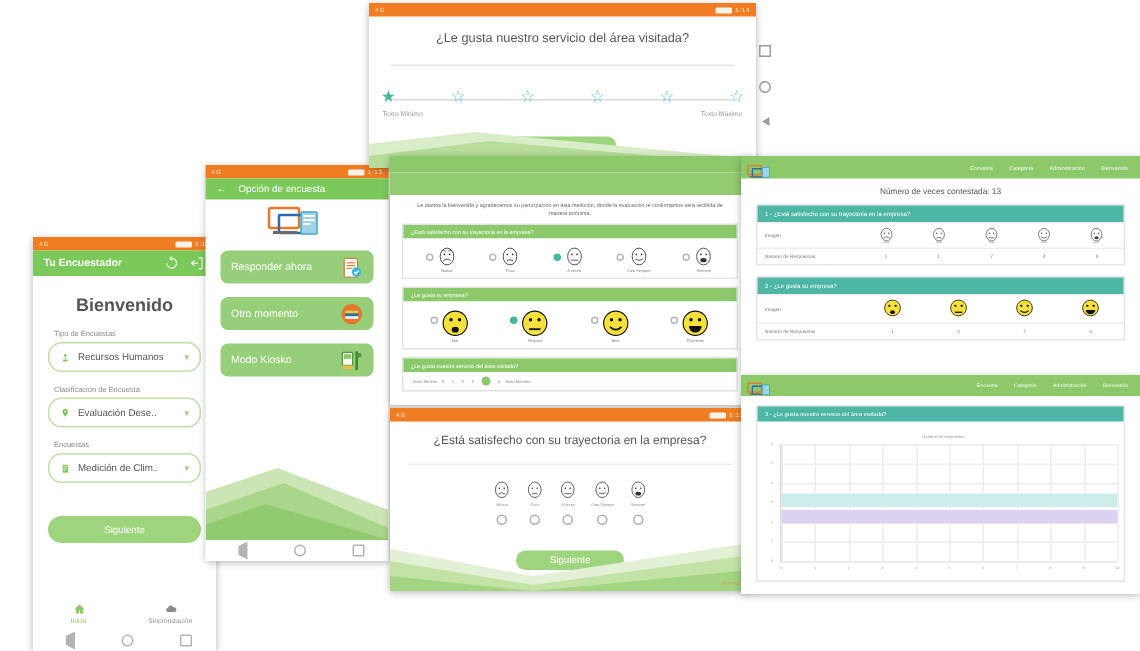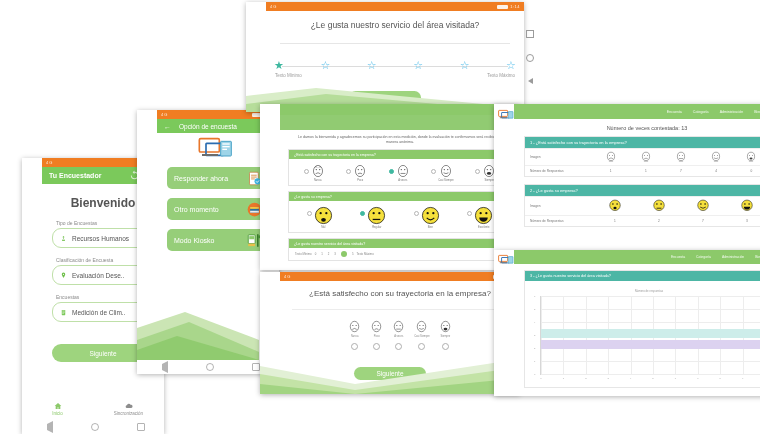--- a/index.html
+++ b/index.html
@@ -1,18 +1,18 @@
 <!DOCTYPE html>
 <html><head>
 <meta charset="utf-8">
 <style>
   html,body{margin:0;padding:0;background:#ffffff;}
   body{width:760px;height:434px;position:relative;overflow:hidden;
        font-family:"Liberation Sans",sans-serif;color:#444;}
-  .panel{position:absolute;background:#fff;padding-left:20px;}
+  .panel{position:absolute;background:#fff;}
   .shadow{box-shadow:0 1px 5px rgba(0,0,0,.30);}
 
   
   .statusbar{height:9px;display:flex;align-items:center;justify-content:space-between;
              padding:0 4px;font-size:4px;color:#fff;}
   .sb-left{letter-spacing:1px;opacity:.85;}
   .sb-right{letter-spacing:.5px;opacity:.9;display:flex;align-items:center;gap:2px;}
   .batt{display:inline-block;width:11px;height:4px;background:#fff;border-radius:1px;}
   .navbar{height:14px;display:flex;align-items:center;justify-content:space-around;}
   .navbar .nb{width:6px;height:6px;opacity:.55;}

